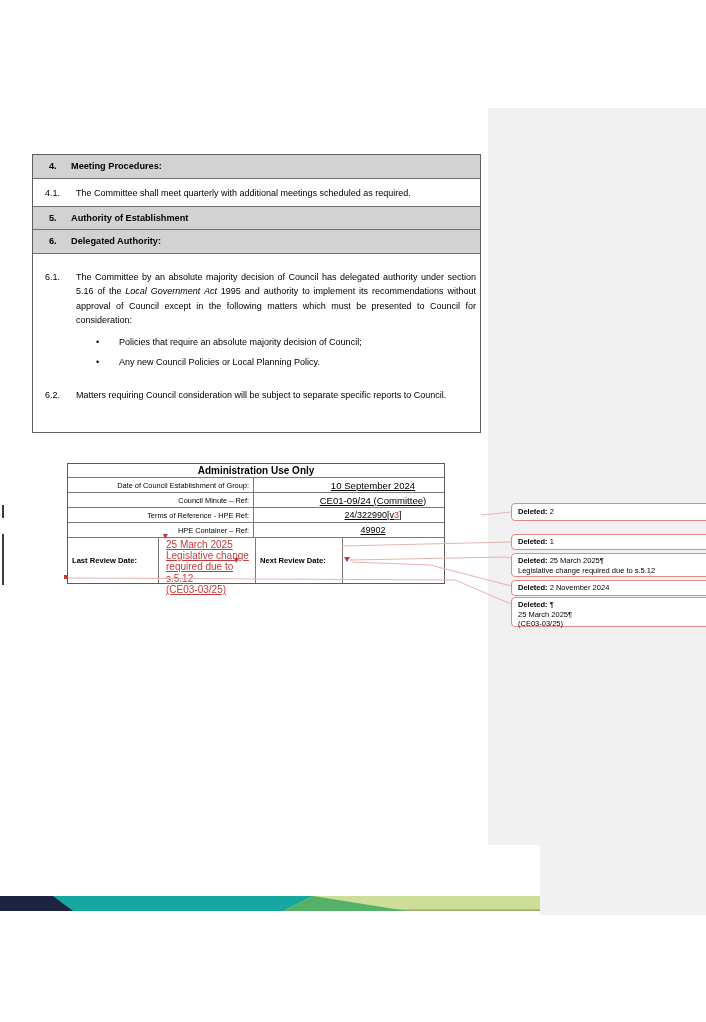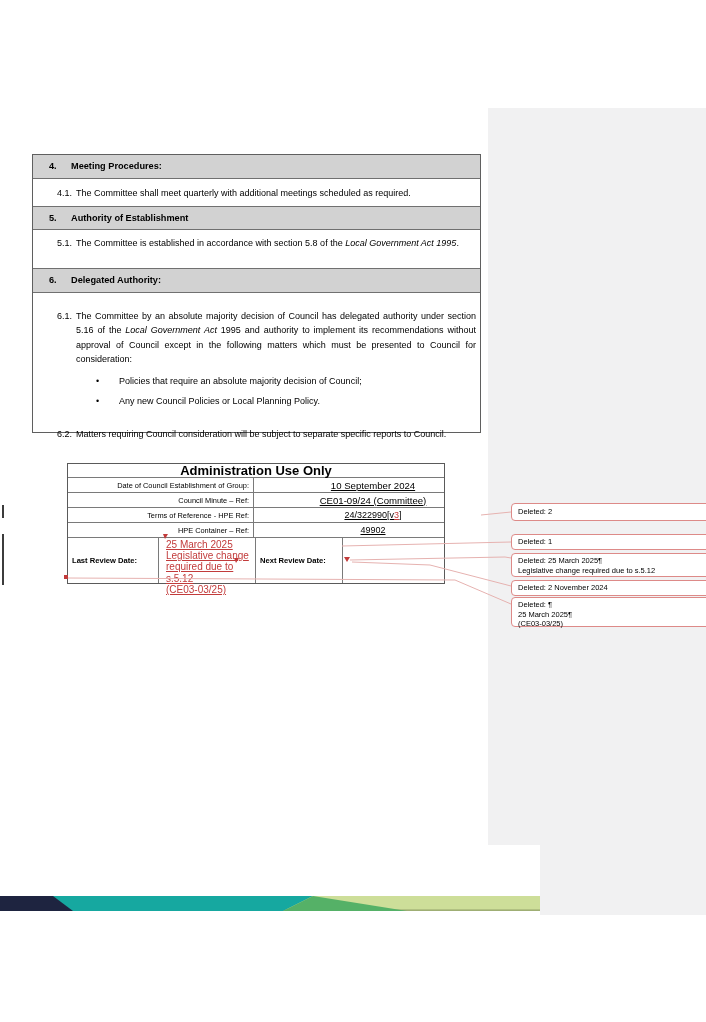--- a/index.html
+++ b/index.html
@@ -11,50 +11,50 @@
   .markup-a{position:absolute;left:488px;top:108px;width:218px;height:737px;background:var(--markup-area-bg,#f1f1f2);}
   .markup-b{position:absolute;left:540px;top:845px;width:166px;height:70px;background:var(--markup-area-bg,#f1f1f2);}
 
   
   .content-box{position:absolute;left:32px;top:154px;width:449px;height:279px;border:1px solid var(--box-border,#5f5f5f);box-sizing:border-box;background:#fff;font-size:9px;line-height:14.3px;}
   .sec-header{background:var(--section-header-bg,#d2d2d2);border-bottom:1px solid #707070;display:flex;align-items:center;font-weight:bold;font-size:9.2px;}
   .sec-header .num{margin-left:16px;width:22px;}
   .row{border-bottom:1px solid #707070;position:relative;box-sizing:border-box;}
   .row:last-child{border-bottom:none;}
   .clause{position:relative;}
-  .clause .num{position:absolute;left:24px;}
+  .clause .num{position:absolute;left:12px;}
   .clause .ctext{margin-left:43px;margin-right:4px;text-align:justify;}
   .italic{font-style:italic;}
   .bullet{position:relative;margin:6px 4px 0 86px;text-align:justify;}
   .bullet .bm{position:absolute;left:-23px;}
 
   
   .admin-table{position:absolute;left:67px;top:463px;width:378px;border:1px solid #5a5a5a;box-sizing:border-box;background:#fff;}
-  .at-title{height:13px;border-bottom:1px solid var(--table-border,#7a7a7a);display:flex;align-items:center;justify-content:center;font-weight:bold;font-size:13px;}
+  .at-title{height:13px;border-bottom:1px solid var(--table-border,#7a7a7a);display:flex;align-items:center;justify-content:center;font-weight:bold;font-size:10px;}
   .at-row{display:flex;height:14px;border-bottom:1px solid var(--table-border,#7a7a7a);gap:48px;}
   .at-label{width:186px;box-sizing:border-box;border-right:1px solid var(--table-border,#7a7a7a);display:flex;align-items:center;justify-content:flex-end;padding-right:4px;font-size:7.4px;}
   .at-value{flex:1;display:flex;align-items:center;justify-content:center;text-decoration:underline;}
   .v-lg{font-size:9.6px;}
   .v-md{font-size:9px;}
   .at-review{display:flex;height:45px;}
   .at-review .cell{box-sizing:border-box;border-right:1px solid var(--table-border,#7a7a7a);}
   .at-review .cell:last-child{border-right:none;}
   .c1{width:91px;display:flex;align-items:center;padding-left:4px;font-weight:bold;font-size:7.6px;}
   .c2{width:97px;padding:1px 0 0 7px;font-size:10px;line-height:11.2px;}
   .c3{width:87px;display:flex;align-items:center;padding-left:4px;font-weight:bold;font-size:7.6px;}
   .c4{flex:1;position:relative;}
   .ins, .ins-line{color:var(--tracked-red,#c23b3b);text-decoration:underline;}
 
   
   .change-bar{position:absolute;left:2px;width:2px;background:#3c3c3c;}
 
   
   .balloon{position:absolute;left:511px;width:250px;box-sizing:border-box;background:#fff;border:1px solid var(--balloon-border,#dd8a88);border-radius:4px;padding:2px 4px 1px 6px;font-size:7.5px;line-height:9.6px;}
   .balloon.single{display:flex;align-items:center;padding-top:0;padding-bottom:0;}
-  .b-prefix{font-weight:normal;white-space:pre;}
+  .b-prefix{font-weight:bold;white-space:pre;}
 
   
   .overlay{position:absolute;left:0;top:0;pointer-events:none;}
   .connector{stroke:var(--connector,#e6b2b0);fill:none;stroke-width:1;}
   .anchor{fill:var(--tracked-red,#c23b3b);}
   .footer-stripe{position:absolute;left:0;top:896px;}
 </style>
 </head>
 <body>
 
@@ -68,24 +68,20 @@
       <span class="num">4.</span>
       <span>Meeting Procedures:</span>
     </div>
     <div class="row clause" style="height:28px;padding-top:7px">
       <span class="num">4.1.</span>
       <div class="ctext">The Committee shall meet quarterly with additional meetings scheduled as required.</div>
     </div>
     <div class="sec-header row" style="height:23px">
       <span class="num">5.</span>
       <span>Authority of Establishment</span>
-    </div>
-    <div class="row clause" style="height:39px;padding-top:6px">
-      <span class="num">5.1.</span>
-      <div class="ctext"><span>The Committee is established in accordance with section 5.8 of the </span><span class="italic">Local Government Act 1995</span><span>.</span></div>
     </div>
     <div class="sec-header row" style="height:24px">
       <span class="num">6.</span>
       <span>Delegated Authority:</span>
     </div>
     <div class="row" style="height:137px">
       <div class="clause" style="padding-top:16px">
         <span class="num">6.1.</span>
         <div class="ctext"><span>The Committee by an absolute majority decision of Council has delegated authority under section 5.16 of the </span><span class="italic">Local Government Act</span><span> 1995 and authority to implement its recommendations without approval of Council except in the following matters which must be presented to Council for consideration:</span></div>
       </div>

